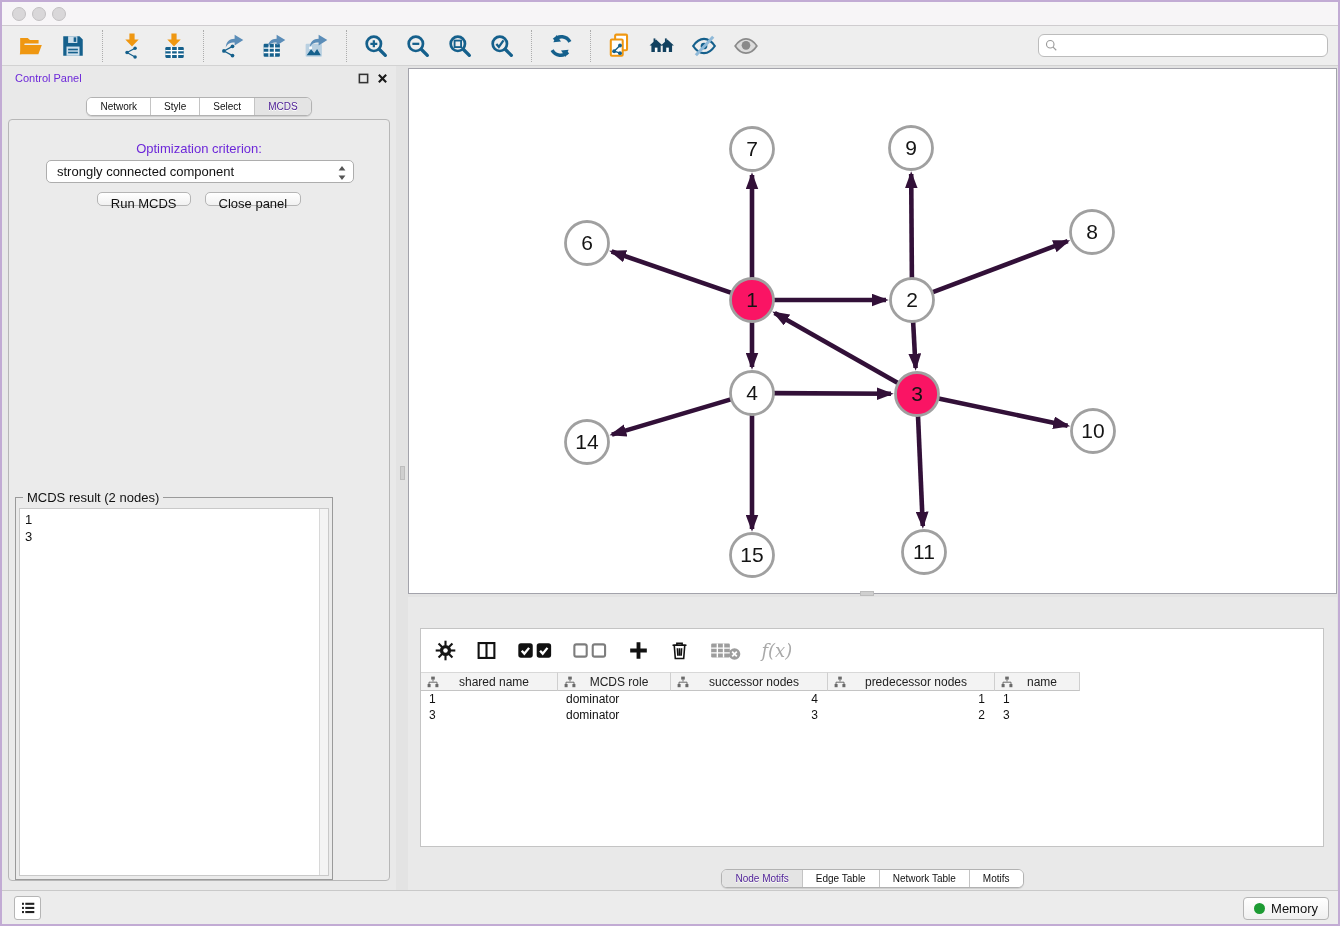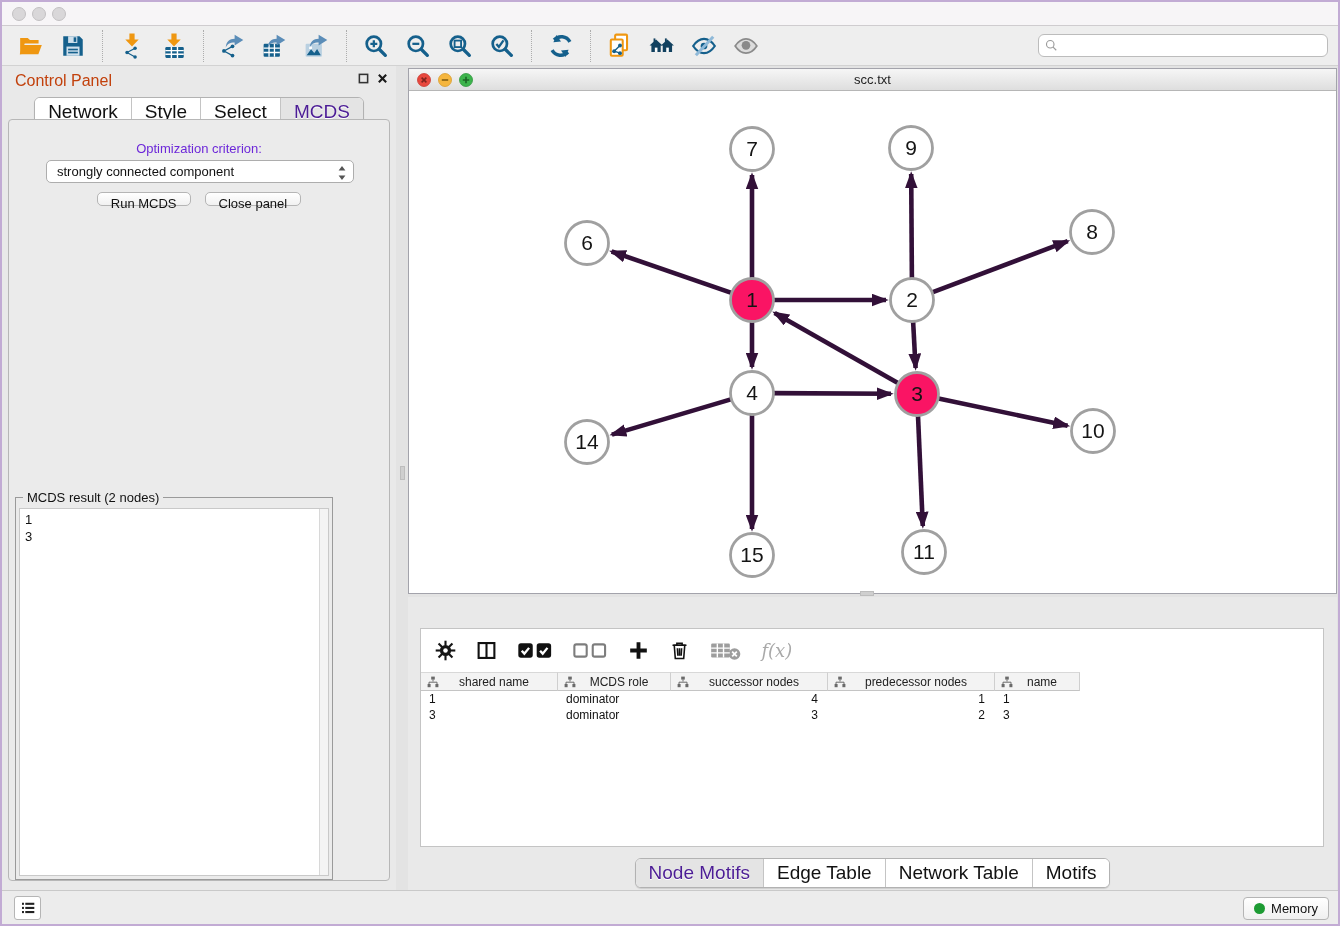--- a/index.html
+++ b/index.html
@@ -21,28 +21,28 @@
   .tb-icon svg { width:26px; height:26px; }
   .tb-sep { width:1px; height:32px; margin:0 8px; border-left:1px dotted #adadad; }
   #search-wrap { margin-left:auto; margin-right:10px; position:relative; width:290px; height:23px; }
   #search-wrap svg { position:absolute; left:6px; top:4px; width:15px; height:15px; }
   #search-input { width:100%; height:100%; border:1px solid #bcbcbc; border-radius:6px; background:#fff;
                   padding-left:26px; font-size:13px; outline:none; }
 
   
   #control-panel { position:absolute; left:0; top:64px; width:394px; height:824px; background:#e9e9e9; }
   .panel-head { position:absolute; left:0; top:0; width:100%; height:28px; }
-  .panel-title { position:absolute; left:13px; top:6px; font-size:16px; color:#c2410c; }
+  .panel-title { position:absolute; left:13px; top:6px; font-size:11px; color:#6d28d9; }
   .panel-btns { position:absolute; right:8px; top:7px; display:flex; gap:8px; align-items:center; }
   .panel-btns svg { width:11px; height:11px; display:block; }
 
   #cp-tabs { position:absolute; top:31px; left:0; width:100%; display:flex; justify-content:center; }
   .seg-group { display:inline-flex; border:1px solid #b2b2b2; border-radius:6px; overflow:hidden;
                background:#fff; box-shadow:0 1px 1px rgba(0,0,0,.12); }
-  .seg-tab { padding:3px 13px; font-size:19px; color:#111; background:#fff; border-left:1px solid #c4c4c4; cursor:default; }
+  .seg-tab { padding:3px 13px; font-size:10px; color:#111; background:#fff; border-left:1px solid #c4c4c4; cursor:default; }
   .seg-tab:first-child { border-left:none; }
   .seg-tab.active { background:#e4e4e4; color:#4c1d95; text-shadow:0 1px 0 #fff; }
 
   #cp-content { position:absolute; left:6px; top:53px; width:382px; height:762px;
                 border:1px solid #b7b7b7; border-radius:4px; background:#ebebeb; }
   #criterion-label { position:absolute; top:21px; left:0; width:100%; text-align:center; font-size:13px; color:#6d28d9; }
   #criterion-select { position:absolute; top:40px; left:37px; width:308px; height:23px; background:#fff;
                       border:1px solid #adadad; border-radius:5px; font-size:13px; color:#111;
                       display:flex; align-items:center; padding-left:10px; }
   #criterion-select .chev { position:absolute; right:6px; top:4px; }
@@ -306,38 +306,20 @@
             <div>1</div>
             <div>3</div>
           </div>
         <div id="mcds-scroll"></div>
       </div>
     </div>
   </div>
 </div>
 
 <div id="network-window">
-  <div id="nw-titlebar">
-    <span class="traffic" style="left:8px">
-      <svg viewBox="0 0 14 14">
-          <circle cx="7" cy="7" r="6.5" fill="#e8483e" stroke="#c93a31" stroke-width="0.8"></circle>
-          <path d="M4.6 4.6l4.8 4.8M9.4 4.6l-4.8 4.8" stroke="#7e241e" stroke-width="1.5"></path>
-        </svg></span>
-    <span class="traffic" style="left:29px">
-      <svg viewBox="0 0 14 14">
-          <circle cx="7" cy="7" r="6.5" fill="#f5b63e" stroke="#d99c2c" stroke-width="0.8"></circle>
-          <path d="M3.8 7h6.4" stroke="#8a6414" stroke-width="1.7"></path>
-        </svg></span>
-    <span class="traffic" style="left:50px">
-      <svg viewBox="0 0 14 14">
-          <circle cx="7" cy="7" r="6.5" fill="#3db44c" stroke="#2e963c" stroke-width="0.8"></circle>
-          <path d="M7 3.8v6.4M3.8 7h6.4" stroke="#1c6326" stroke-width="1.6"></path>
-        </svg></span>
-    <div class="title">scc.txt</div>
-  </div>
   <div id="nw-canvas"><svg width="927" height="502" viewBox="0 0 927 502">
         <defs>
           <marker id="ah" viewBox="0 0 16 12" refX="13.5" refY="6" markerWidth="17" markerHeight="13" markerUnits="userSpaceOnUse" orient="auto">
             <path d="M0 0L16 6L0 12z" fill="#321038"></path>
           </marker>
         </defs>
         <line x1="343.0" y1="189.5" x2="343.0" y2="84.0" stroke="#321038" stroke-width="4.6" marker-end="url(#ah)"></line>
         <line x1="324.6" y1="202.6" x2="202.6" y2="160.5" stroke="#321038" stroke-width="4.6" marker-end="url(#ah)"></line>
         <line x1="362.5" y1="209.0" x2="477.0" y2="209.0" stroke="#321038" stroke-width="4.6" marker-end="url(#ah)"></line>
         <line x1="343.0" y1="228.5" x2="343.0" y2="276.0" stroke="#321038" stroke-width="4.6" marker-end="url(#ah)"></line>

